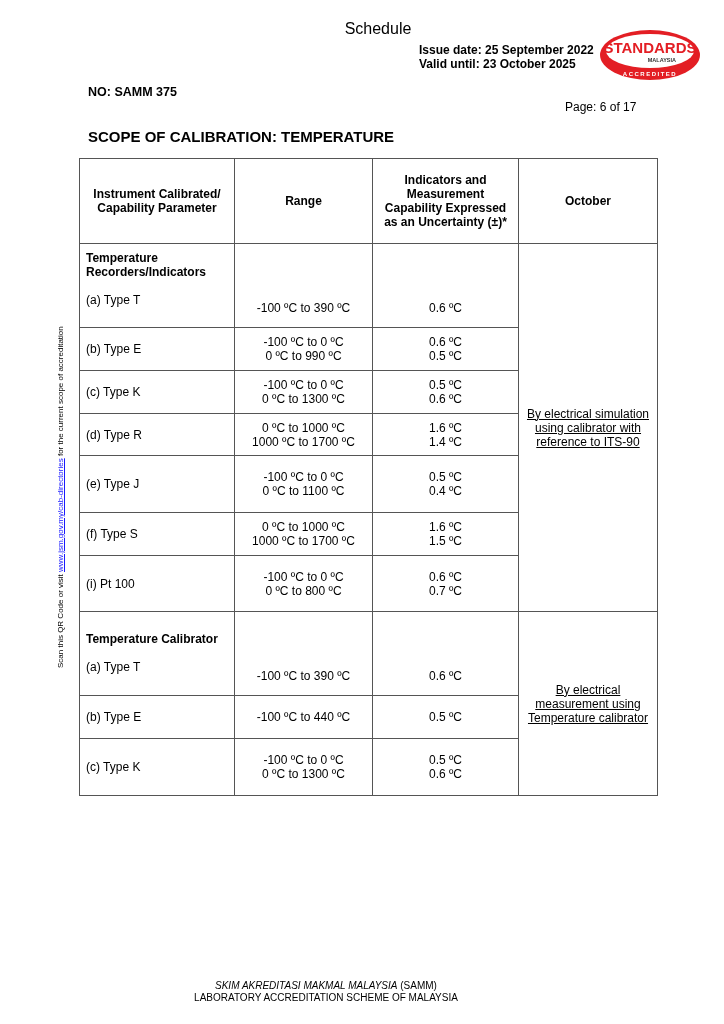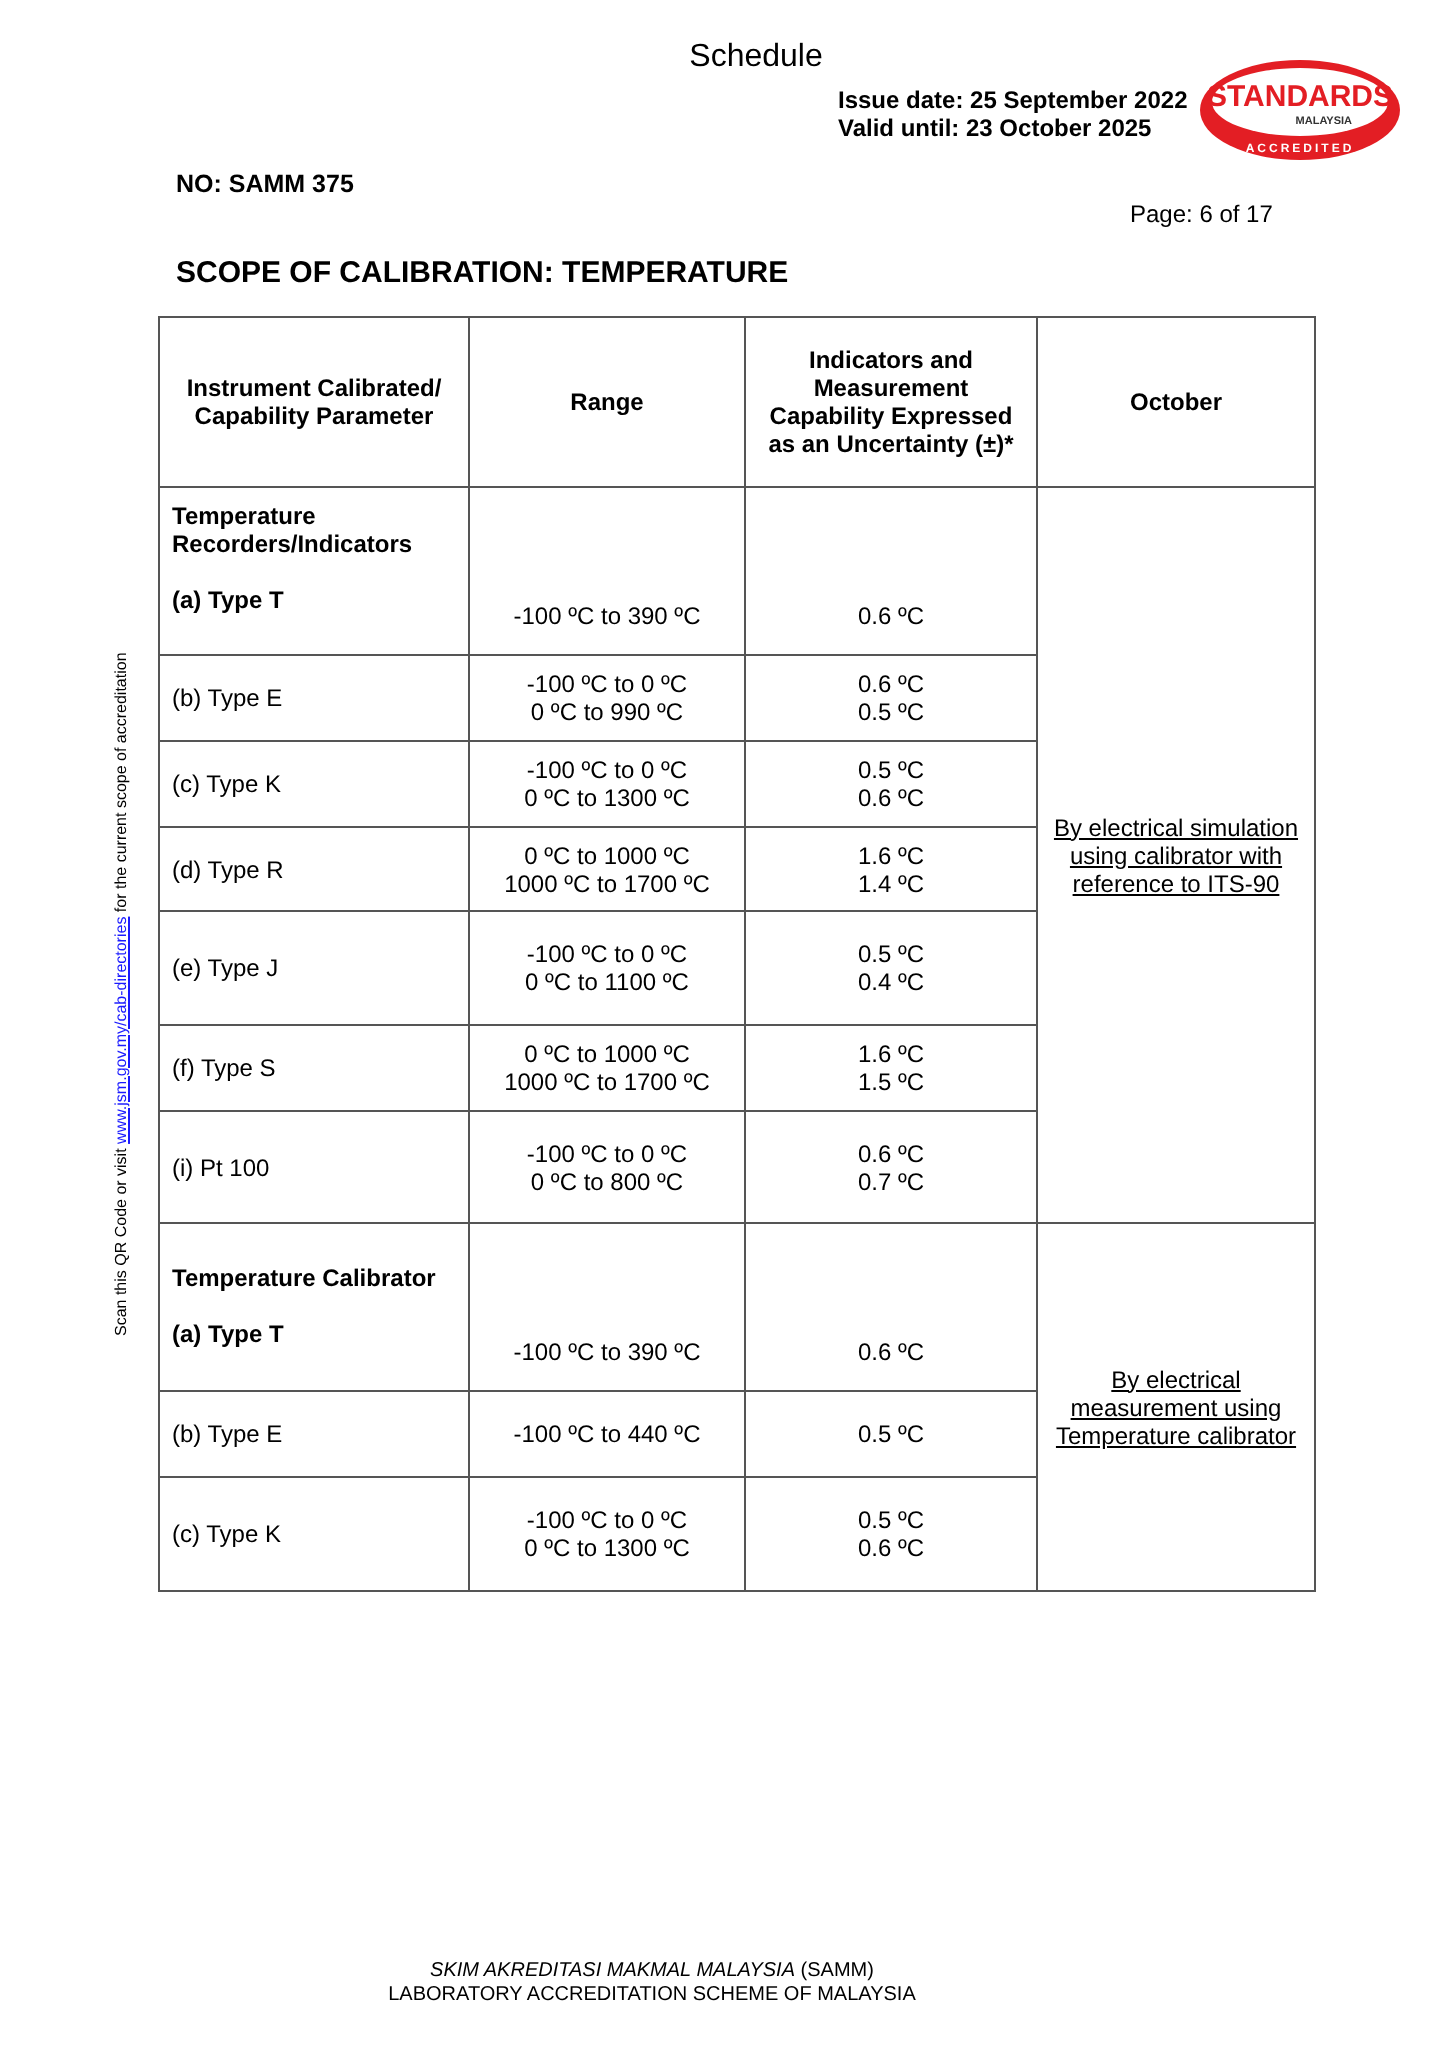--- a/index.html
+++ b/index.html
@@ -27,21 +27,21 @@
   }
   table.sched td, table.sched th {
     border: 1.3px solid #555; padding: 0; vertical-align: middle;
   }
   table.sched th { font-weight: bold; text-align: center; line-height: 14px; }
   .c1 { text-align: left; padding-left: 6px !important; }
   .c2, .c3, .c4 { text-align: center; }
   .lines { line-height: 14px; }
   .group-cell { vertical-align: top !important; }
   .group-title { font-weight: bold; line-height: 14px; margin-top: 7px; }
-  .item-label { margin-top: 14px; font-weight: bold; }
+  .item-label { margin-top: 14px; }
   .rem { line-height: 14px; text-decoration: underline; }
 </style>
 </head>
 <body>
 
 <div class="abs title">Schedule</div>
 
 <div class="abs issue">
   <div>Issue date: 25 September 2022</div>
   <div>Valid until: 23 October 2025</div>

